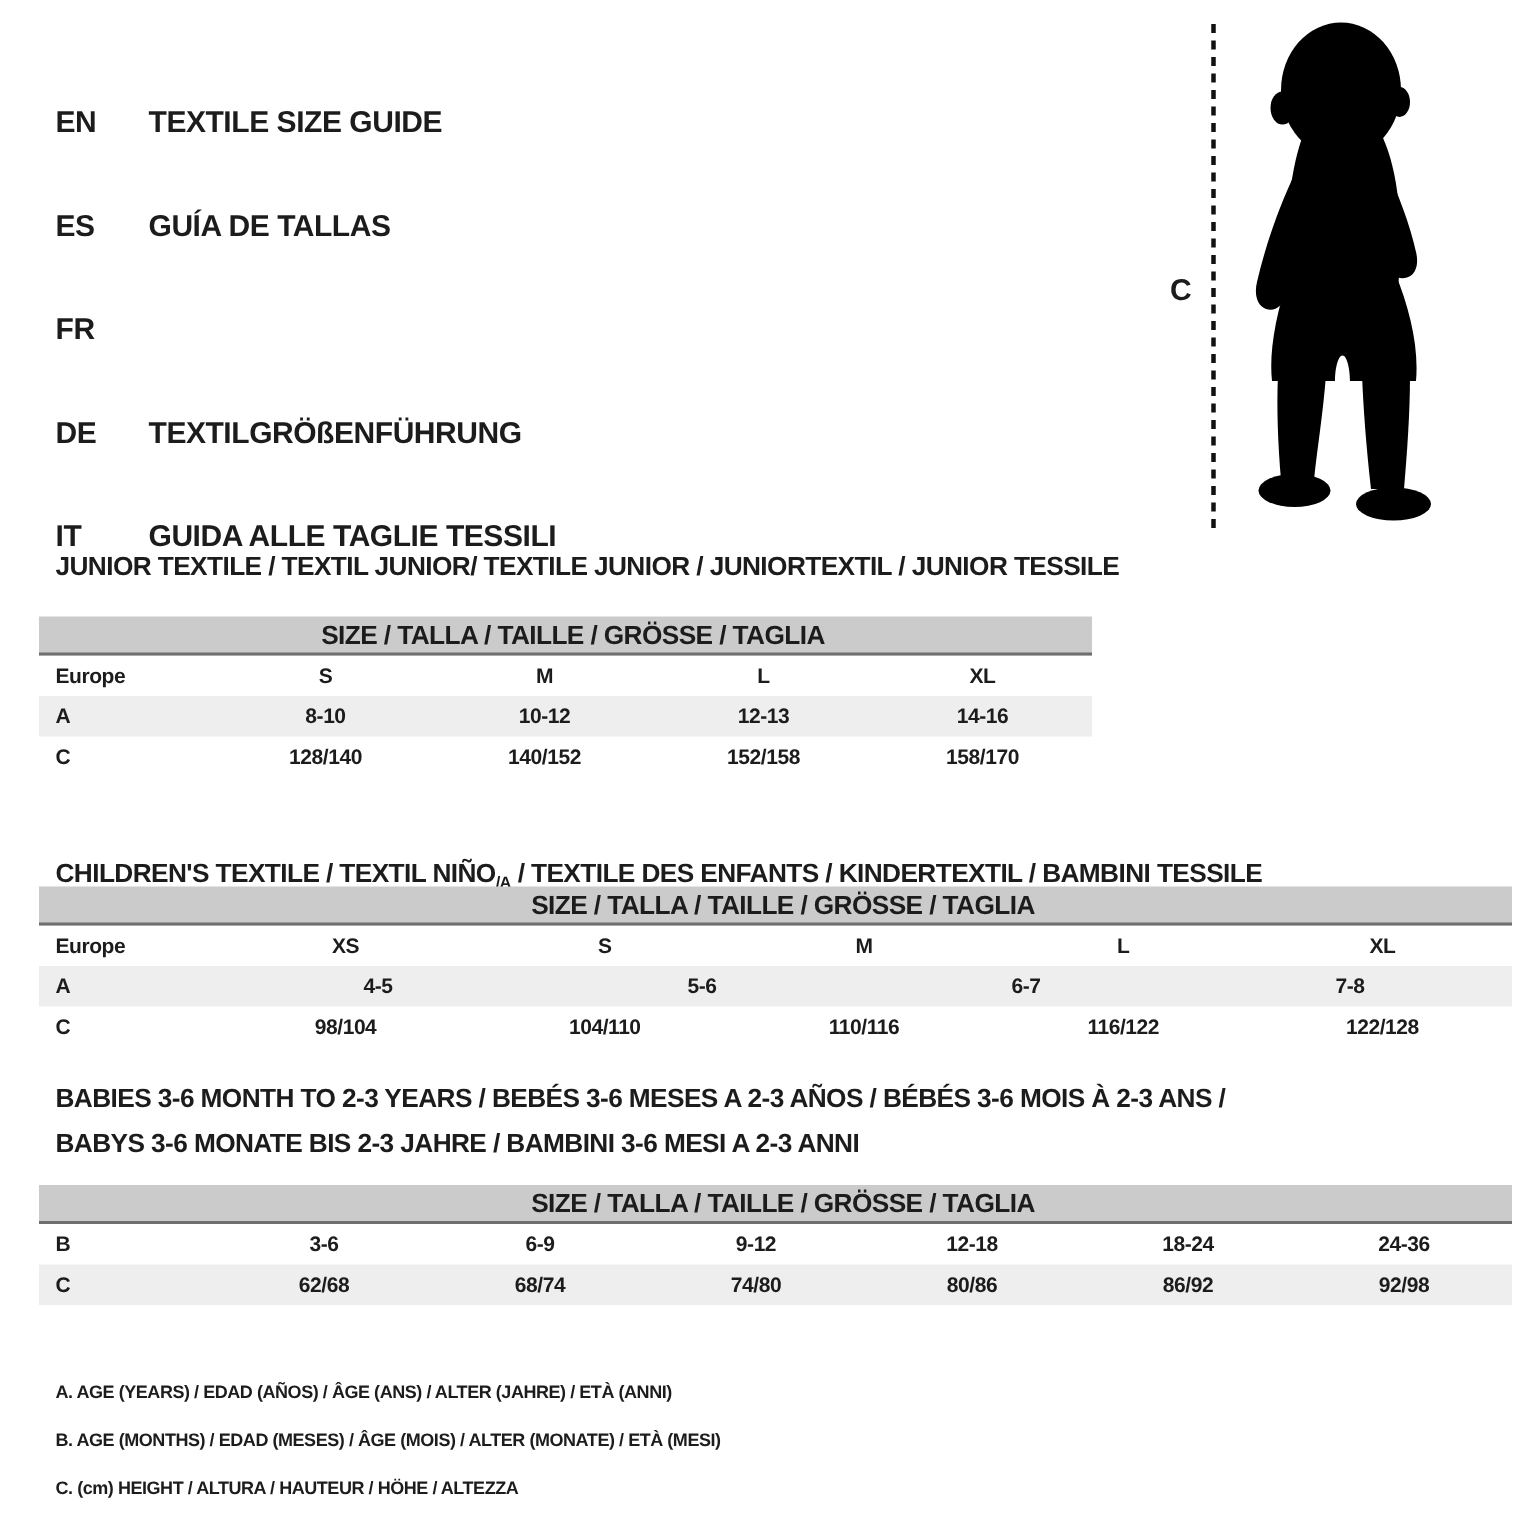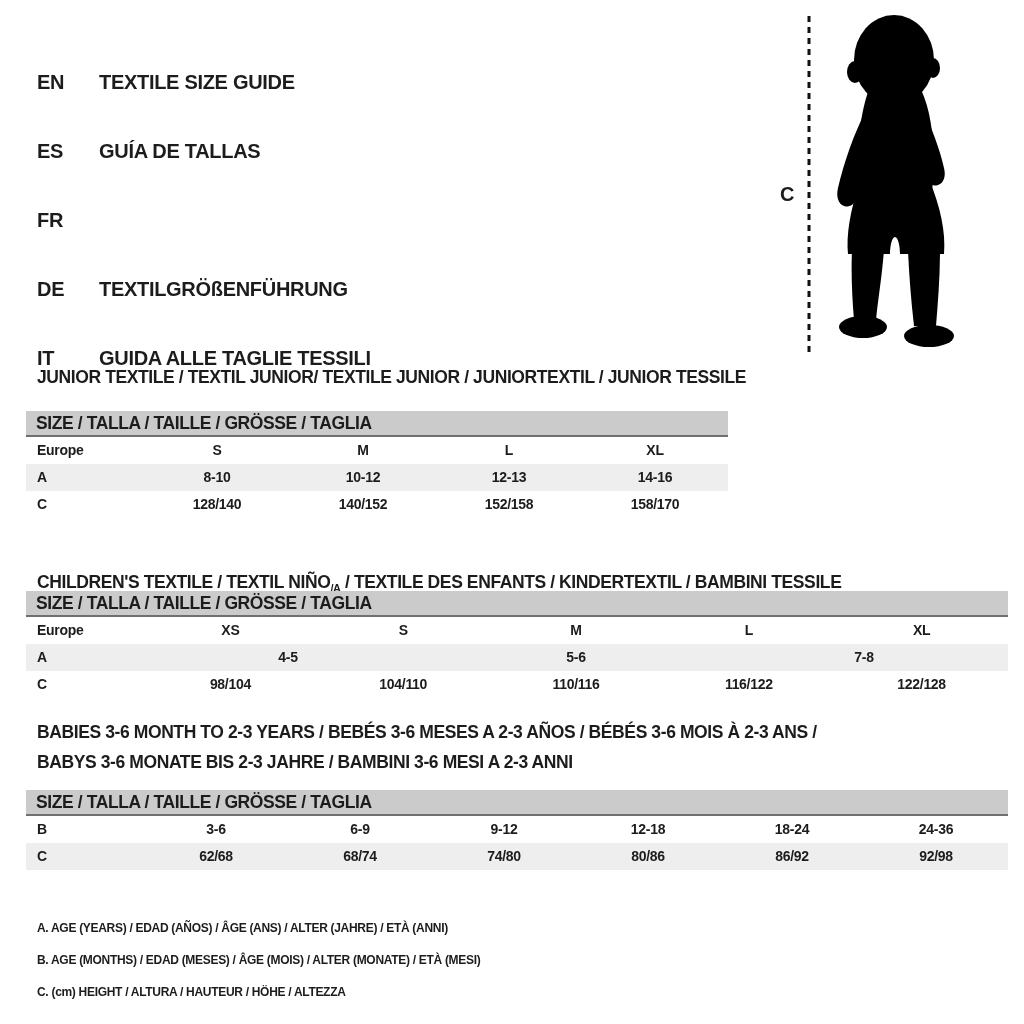--- a/index.html
+++ b/index.html
@@ -16,21 +16,21 @@
   .figure{position:absolute;left:770px;top:0;width:220px;height:370px;}
   .measure-label{position:absolute;left:10px;top:183px;font-size:20px;font-weight:700;}
   .dash-line{position:absolute;left:37px;top:16px;}
   .baby{position:absolute;left:48px;top:10px;}
   
   .sec-title{position:absolute;left:37px;font-size:17.5px;font-weight:700;letter-spacing:-0.4px;white-space:nowrap;text-align:right;}
   .sub{font-size:11px;vertical-align:-4px;font-weight:700;}
   .table{position:absolute;left:26px;}
   .size-bar{
     height:24px;line-height:24px;background:#cbcbcb;border-bottom:2px solid #6f6f6f;
-    padding-left:10px;font-size:17.5px;font-weight:700;letter-spacing:-0.4px;
+    padding-left:10px;font-size:17.5px;font-weight:700;letter-spacing:-0.4px;text-align:center;
   }
   .trow{display:flex;height:27px;line-height:27px;font-size:14px;font-weight:700;letter-spacing:-0.3px;}
   .trow.shade{background:#eeeeee;}
   .tlabel{width:118px;flex:0 0 118px;padding-left:11px;box-sizing:border-box;text-align:left;}
   .tcell{flex:1 1 0;text-align:center;}
   
   .legend{position:absolute;left:37px;top:912px;}
   .legend-line{font-size:12px;font-weight:700;letter-spacing:-0.3px;line-height:32px;white-space:nowrap;}
 </style>
 </head>
@@ -118,20 +118,21 @@
       <div class="tcell">XS</div>
       <div class="tcell">S</div>
       <div class="tcell">M</div>
       <div class="tcell">L</div>
       <div class="tcell">XL</div>
     </div>
     <div class="trow shade">
       <div class="tlabel">A</div>
       <div class="tcell">4-5</div>
       <div class="tcell">5-6</div>
+      <div class="tcell">6-7</div>
       <div class="tcell">7-8</div>
     </div>
     <div class="trow">
       <div class="tlabel">C</div>
       <div class="tcell">98/104</div>
       <div class="tcell">104/110</div>
       <div class="tcell">110/116</div>
       <div class="tcell">116/122</div>
       <div class="tcell">122/128</div>
     </div>

